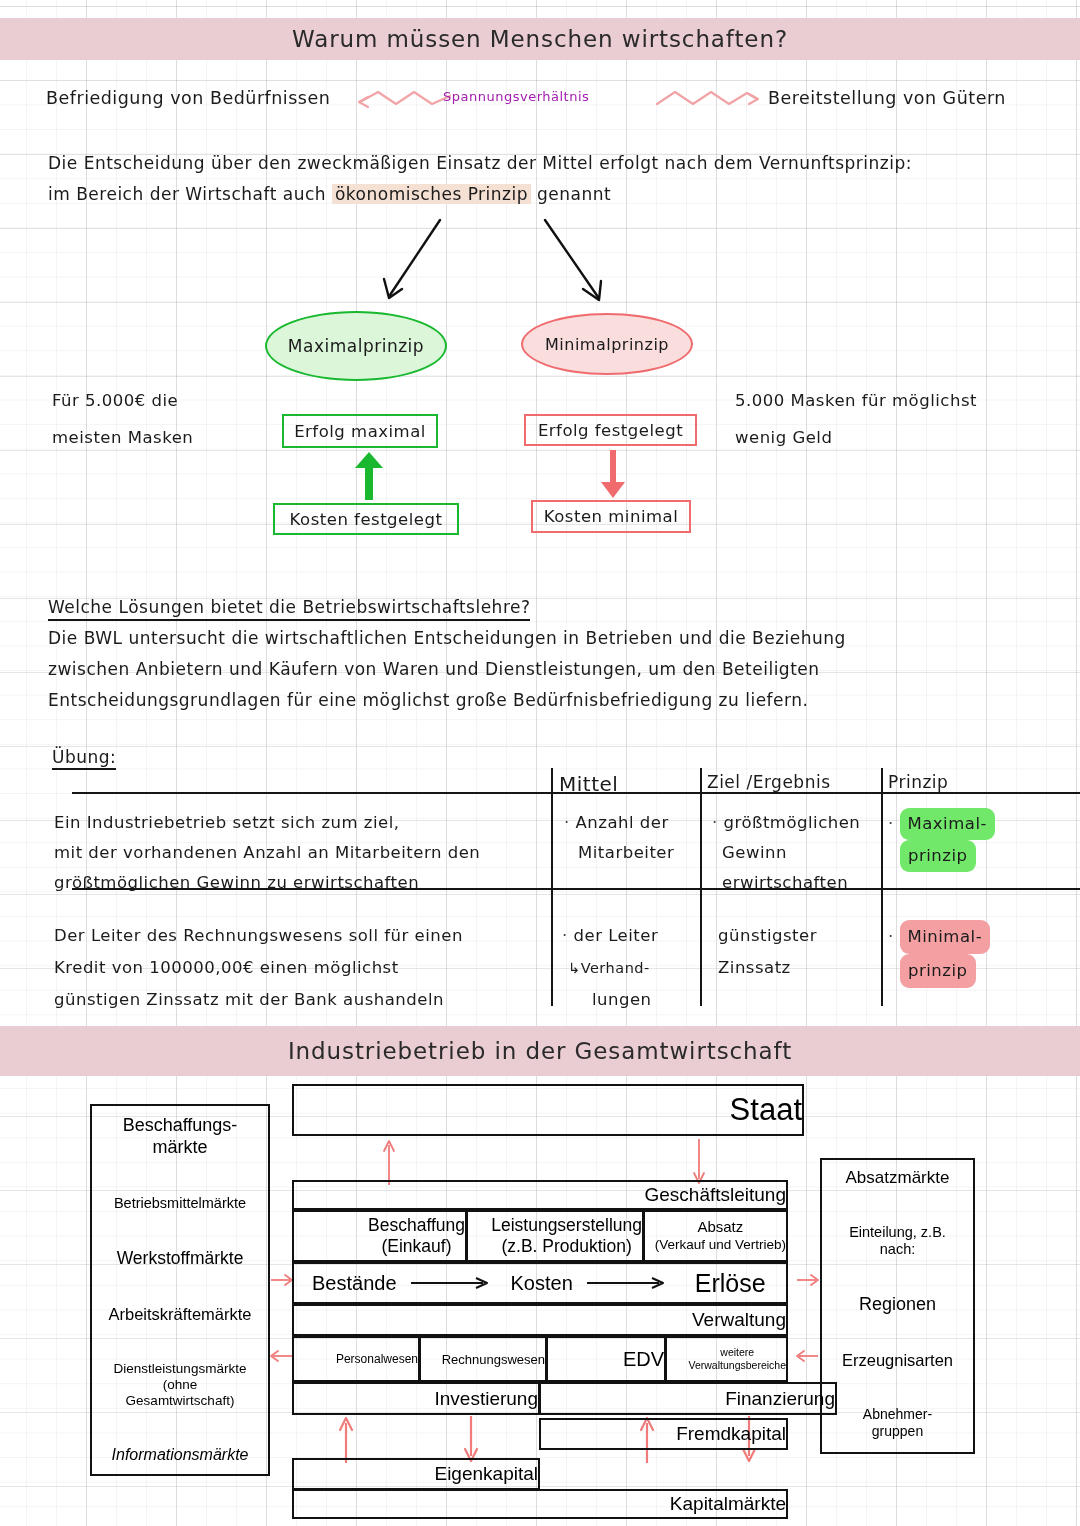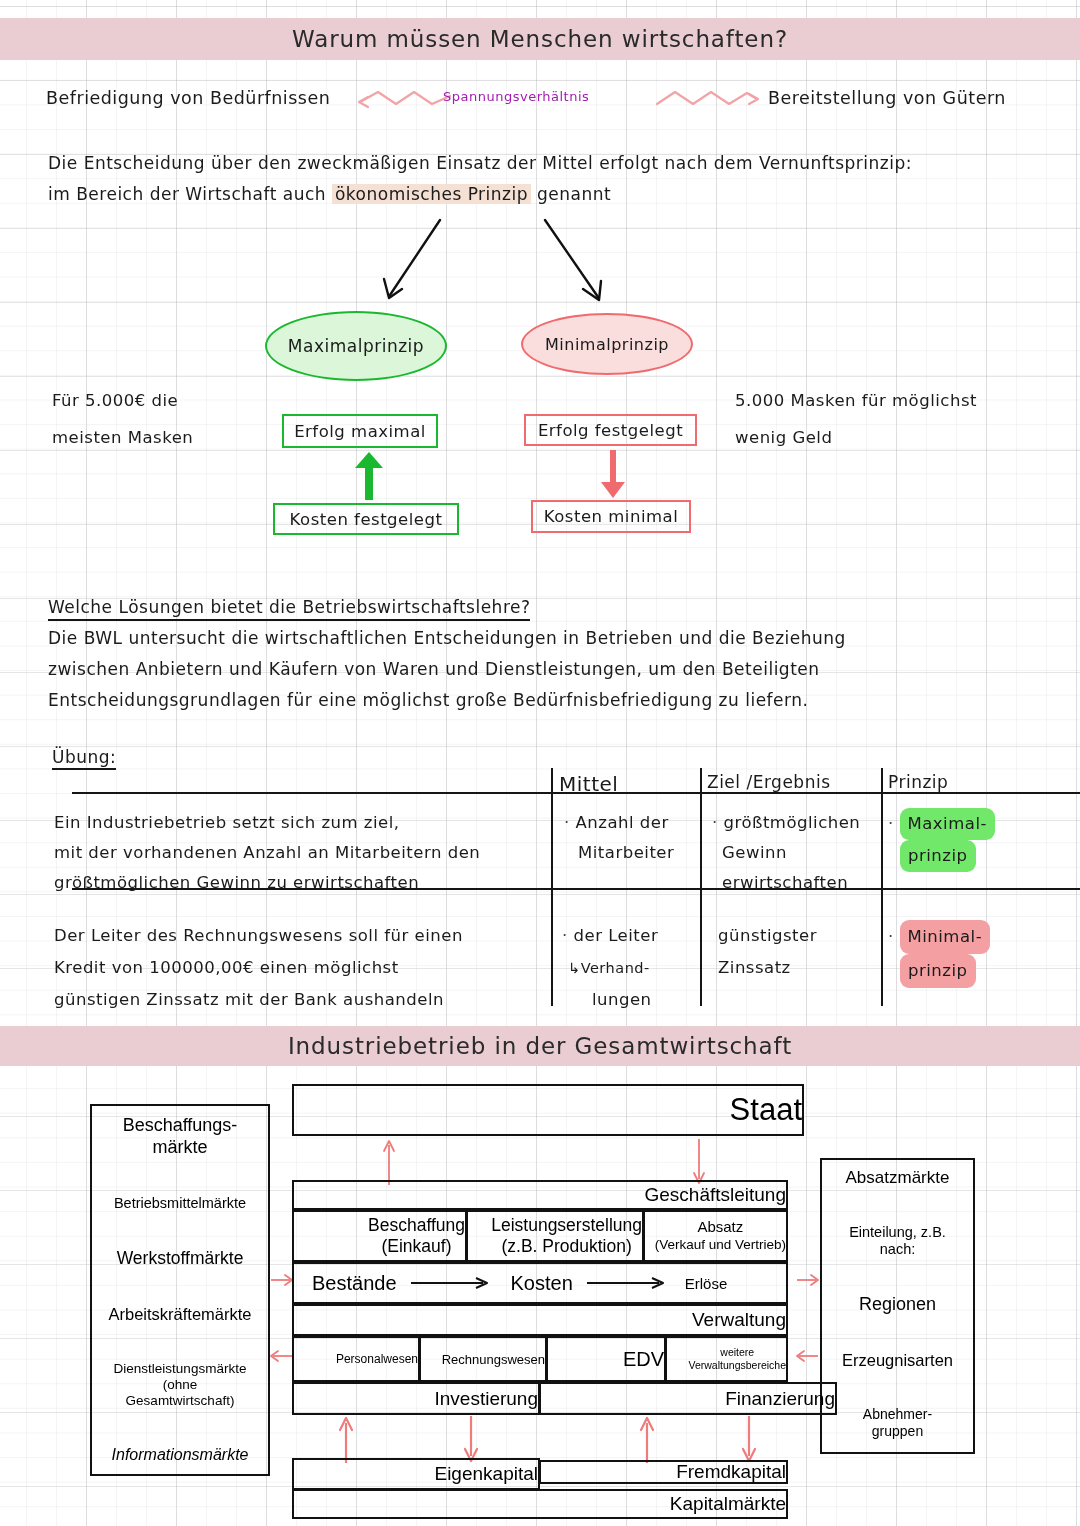--- a/index.html
+++ b/index.html
@@ -167,21 +167,21 @@
 </div>
 <div class="abs hw" style="left:718px;top:920px;font-size:16.5px;line-height:32px;white-space:nowrap;">
   <div>günstigster</div>
   <div>Zinssatz</div>
 </div>
 <div class="abs hw" style="left:888px;top:920px;font-size:16.5px;line-height:32px;white-space:nowrap;">
   <div><span style="color:#444;">·</span> <span class="hl-red">Minimal-</span></div>
   <div style="padding-left:12px;"><span class="hl-red">prinzip</span></div>
 </div>
 
-<div class="band" style="top:1026px;height:40px;">
+<div class="band" style="top:1026px;height:50px;">
   <span class="band-t">Industriebetrieb in der Gesamtwirtschaft</span>
 </div>
 
 <div class="box" style="left:292px;top:1084px;width:512px;height:52px;">
   <span class="pr" style="font-size:31px;">Staat</span>
 </div>
 
 <svg style="left:380px;top:1138px;" width="20" height="48">
   <path d="M9,47 L9,7" stroke="#ef7b7b" stroke-width="1.8" fill="none"></path>
   <path d="M4,13 L9,3 L14,13" stroke="#ef7b7b" stroke-width="1.8" fill="none" stroke-linecap="round" stroke-linejoin="round"></path>
@@ -266,21 +266,21 @@
   <span class="pr" style="font-size:20px;margin-left:18px;">Bestände</span>
   <svg style="position:relative;margin-left:14px;" width="84" height="14">
     <path d="M0,7 L72,7" stroke="#111" stroke-width="2" fill="none"></path>
     <path d="M65,2 L76,7 L65,12" stroke="#111" stroke-width="2" fill="none" stroke-linejoin="round"></path>
   </svg>
   <span class="pr" style="font-size:20px;margin-left:16px;">Kosten</span>
   <svg style="position:relative;margin-left:14px;" width="84" height="14">
     <path d="M0,7 L72,7" stroke="#111" stroke-width="2" fill="none"></path>
     <path d="M65,2 L76,7 L65,12" stroke="#111" stroke-width="2" fill="none" stroke-linejoin="round"></path>
   </svg>
-  <span class="pr" style="font-size:15px;margin-left:14px;">Erlöse</span>
+  <span class="pr" style="font-size:25px;margin-left:24px;">Erlöse</span>
 </div>
 
 <div class="box" style="left:292px;top:1304px;width:496px;height:32px;">
   <span class="pr" style="font-size:19px;">Verwaltung</span>
 </div>
 
 <div class="box" style="left:292px;top:1336px;width:128px;height:46px;">
   <span class="pr" style="font-size:12px;">Personalwesen</span>
 </div>
 <div class="box" style="left:419px;top:1336px;width:128px;height:46px;">
@@ -316,18 +316,18 @@
   <path d="M3,15 L9,3 L15,15" stroke="#ef7b7b" stroke-width="2.2" fill="none" stroke-linecap="round" stroke-linejoin="round"></path>
 </svg>
 <svg style="left:740px;top:1415px;" width="20" height="50">
   <path d="M9,1 L9,41" stroke="#ef7b7b" stroke-width="2.2" fill="none"></path>
   <path d="M3,34 L9,46 L15,34" stroke="#ef7b7b" stroke-width="2.2" fill="none" stroke-linecap="round" stroke-linejoin="round"></path>
 </svg>
 
 <div class="box" style="left:292px;top:1458px;width:248px;height:32px;">
   <span class="pr" style="font-size:19px;">Eigenkapital</span>
 </div>
-<div class="box" style="left:539px;top:1460px;width:249px;height:24px;">
+<div class="box" style="left:539px;top:1418px;width:249px;height:32px;">
   <span class="pr" style="font-size:19px;">Fremdkapital</span>
 </div>
 <div class="box" style="left:292px;top:1489px;width:496px;height:30px;">
   <span class="pr" style="font-size:19px;">Kapitalmärkte</span>
 </div>
 
 </body></html>

